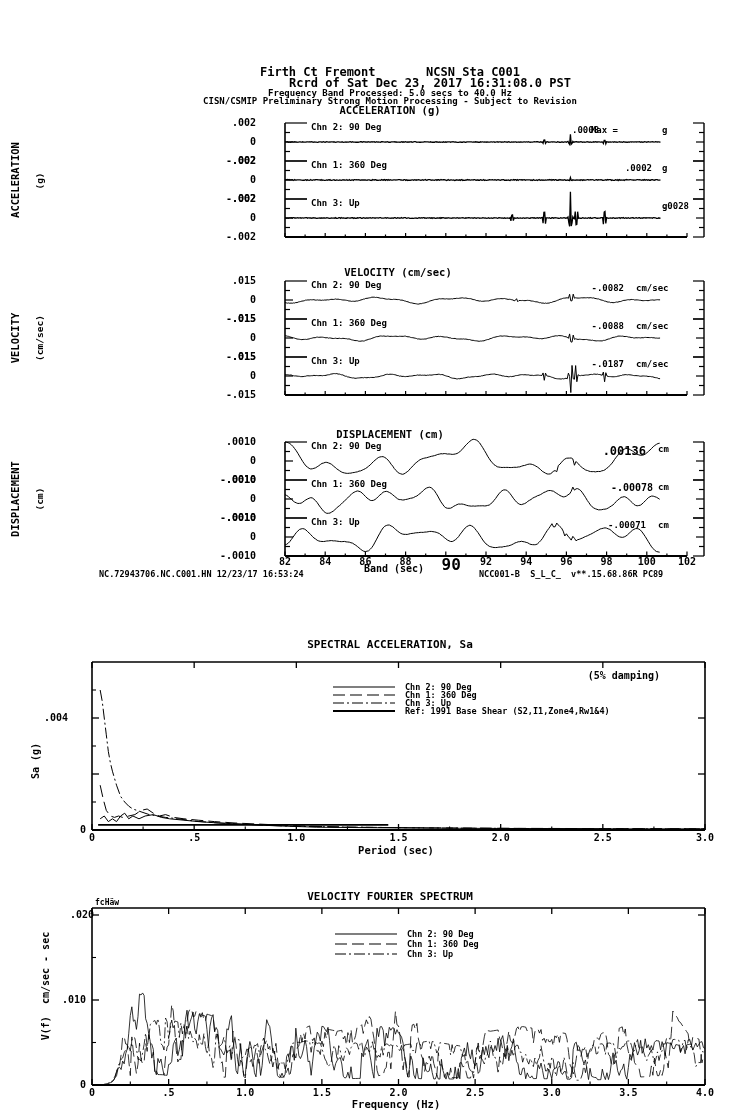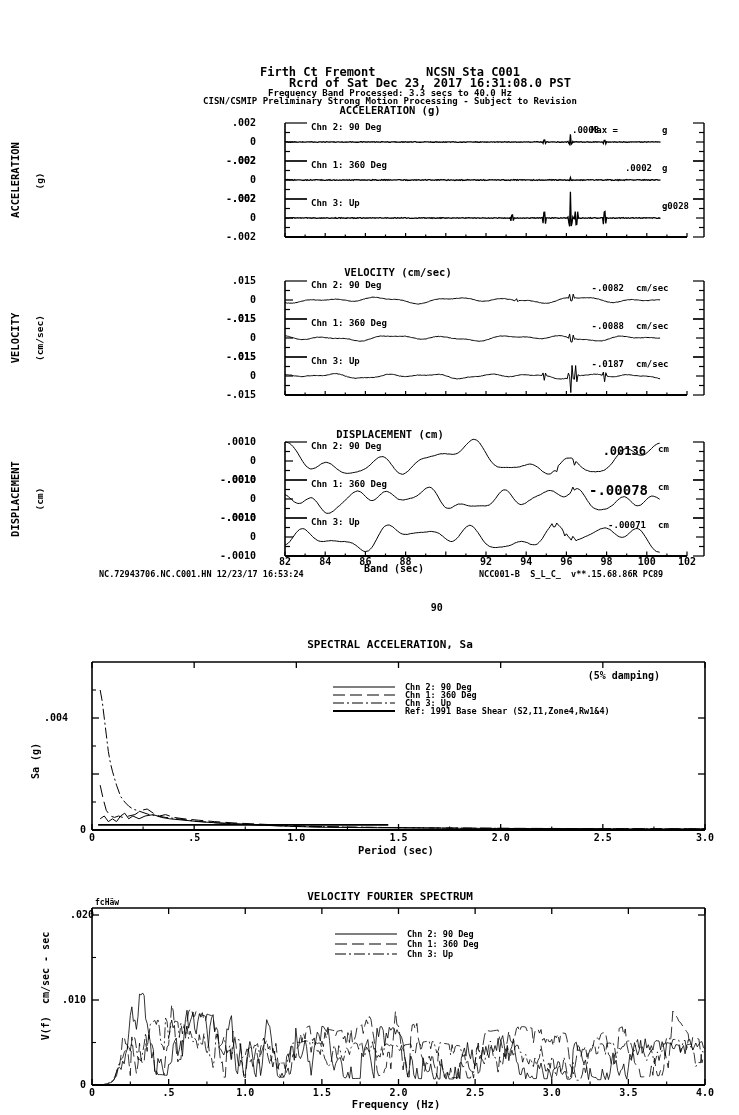--- a/index.html
+++ b/index.html
@@ -278,21 +278,21 @@
       <path d="M98.13 1084.95L99.66 1084.95L101.19 1084.91L102.73 1084.85L104.26 1084.37L105.79 1084.31L107.33 1084.30L108.86 1084.15L110.39 1084.36L111.92 1082.83L113.45 1080.32L114.99 1077.47L116.52 1071.46L118.05 1064.61L119.59 1065.17L121.12 1054.56L122.65 1036.37L124.18 1036.75L125.72 1043.99L127.25 1044.52L128.78 1060.72L130.31 1075.62L131.85 1036.91L133.38 1052.67L134.91 1063.01L136.44 1073.74L137.98 1064.14L139.51 1043.20L141.04 1059.73L142.57 1063.71L144.11 1062.69L145.64 1043.52L147.17 1051.40L148.70 1034.68L150.24 1042.73L151.77 1044.08L153.30 1049.34L154.83 1073.59L156.37 1070.79L157.90 1074.52L159.43 1074.59L160.96 1074.66L162.50 1074.74L164.03 1074.81L165.56 1056.60L167.09 1047.28L168.63 1044.89L170.16 1026.49L171.69 1004.52L173.22 1010.94L174.76 1029.83L176.29 1050.59L177.82 1061.88L179.35 1059.21L180.89 1059.56L182.42 1040.28L183.95 1042.46L185.48 1038.32L187.02 1021.76L188.55 1012.11L190.08 1008.75L191.61 1009.24L193.15 1016.78L194.68 1016.21L196.21 1010.71L197.74 1011.20L199.28 1012.29L200.81 1015.94L202.34 1012.67L203.87 1019.99L205.41 1021.37L206.94 1014.13L208.47 1014.62L210.00 1015.11L211.54 1015.60L213.07 1016.09L214.60 1030.81L216.13 1037.47L217.67 1034.00L219.20 1049.02L220.73 1063.07L222.26 1061.79L223.80 1077.14L225.33 1077.20L226.86 1048.51L228.39 1051.38L229.93 1049.99L231.46 1062.18L232.99 1031.24L234.52 1035.05L236.06 1045.35L237.59 1059.60L239.12 1068.32L240.65 1060.27L242.19 1062.53L243.72 1076.31L245.25 1077.96L246.78 1064.75L248.32 1048.69L249.85 1062.19L251.38 1059.35L252.91 1066.55L254.45 1056.79L255.98 1048.17L257.51 1055.92L259.04 1063.41L260.58 1047.82L262.11 1042.50L263.64 1038.02L265.17 1043.88L266.71 1039.77L268.24 1049.01L269.77 1046.35L271.30 1061.30L272.84 1048.11L274.37 1054.05L275.90 1043.37L277.43 1057.70L278.97 1071.79L280.50 1077.06L282.03 1073.16L283.56 1076.98L285.10 1076.95L286.63 1071.52L288.16 1067.94L289.69 1076.83L291.23 1068.58L292.76 1054.68L294.29 1054.84L295.82 1057.98L297.36 1047.32L298.89 1045.98L300.42 1033.71L301.95 1042.12L303.49 1033.18L305.02 1039.01L306.55 1027.42L308.08 1026.59L309.62 1025.92L311.15 1036.07L312.68 1040.62L314.21 1037.91L315.75 1046.91L317.28 1051.11L318.81 1050.92L320.34 1054.57L321.88 1041.15L323.41 1046.59L324.94 1032.36L326.47 1038.86L328.01 1029.28L329.54 1029.61L331.07 1029.93L332.60 1030.26L334.14 1030.59L335.67 1035.77L337.20 1031.24L338.73 1030.91L340.27 1030.59L341.80 1030.26L343.33 1038.99L344.86 1036.17L346.40 1045.19L347.93 1032.63L349.46 1042.56L350.99 1029.34L352.53 1043.13L354.06 1040.57L355.59 1035.67L357.12 1027.00L358.66 1026.68L360.19 1026.35L361.72 1024.72L363.25 1033.43L364.79 1025.47L366.32 1019.83L367.85 1023.61L369.38 1016.57L370.92 1019.12L372.45 1029.71L373.98 1038.63L375.51 1053.66L377.05 1070.44L378.58 1075.62L380.11 1075.42L381.64 1075.22L383.18 1075.03L384.71 1069.33L386.24 1067.37L387.77 1052.43L389.31 1052.23L390.84 1068.82L392.37 1049.31L393.90 1030.73L395.44 1011.25L396.97 1024.81L398.50 1025.87L400.03 1035.95L401.57 1051.80L403.10 1069.88L404.63 1056.80L406.16 1063.15L407.69 1076.91L409.23 1077.02L410.76 1037.03L412.29 1024.95L413.82 1024.24L415.36 1029.40L416.89 1023.42L418.42 1038.89L419.95 1045.48L421.49 1055.89L423.02 1059.27L424.55 1071.32L426.08 1062.55L427.62 1063.82L429.15 1056.04L430.68 1060.90L432.21 1053.92L433.75 1063.38L435.28 1068.76L436.81 1075.68L438.34 1052.64L439.88 1065.43L441.41 1064.39L442.94 1069.27L444.47 1077.38L446.01 1073.74L447.54 1071.98L449.07 1077.49L450.60 1067.93L452.14 1077.57L453.67 1077.61L455.20 1077.65L456.73 1077.69L458.27 1077.73L459.80 1062.91L461.33 1062.56L462.86 1066.88L464.40 1066.15L465.93 1071.51L467.46 1077.96L468.99 1078.00L470.53 1078.04L472.06 1070.96L473.59 1078.12L475.12 1062.58L476.66 1047.66L478.19 1046.15L479.72 1058.72L481.25 1056.95L482.79 1046.25L484.32 1036.81L485.85 1030.26L487.38 1030.59L488.92 1030.91L490.45 1031.24L491.98 1030.99L493.51 1030.75L495.05 1030.50L496.58 1030.26L498.11 1030.02L499.64 1038.35L501.18 1042.25L502.71 1049.20L504.24 1056.73L505.77 1047.90L507.31 1041.47L508.84 1030.95L510.37 1040.16L511.90 1042.59L513.44 1042.82L514.97 1035.63L516.50 1028.59L518.03 1026.84L519.57 1031.78L521.10 1026.97L522.63 1026.59L524.16 1026.84L525.70 1027.08L527.23 1030.99L528.76 1027.57L530.29 1027.82L531.83 1028.06L533.36 1043.14L534.89 1031.82L536.42 1028.79L537.96 1029.04L539.49 1033.09L541.02 1029.53L542.55 1040.29L544.09 1038.21L545.62 1042.55L547.15 1036.82L548.68 1041.39L550.22 1041.81L551.75 1039.34L553.28 1046.28L554.81 1035.87L556.35 1037.68L557.88 1033.84L559.41 1042.35L560.94 1032.70L562.48 1032.95L564.01 1033.19L565.54 1033.44L567.07 1039.48L568.61 1052.50L570.14 1065.14L571.67 1068.03L573.20 1073.94L574.74 1067.96L576.27 1058.63L577.80 1045.46L579.33 1046.89L580.87 1056.51L582.40 1049.12L583.93 1049.88L585.46 1046.06L587.00 1057.13L588.53 1051.38L590.06 1052.76L591.59 1049.77L593.13 1046.04L594.66 1037.38L596.19 1037.96L597.72 1038.23L599.26 1039.70L600.79 1034.56L602.32 1032.95L603.85 1032.70L605.39 1032.46L606.92 1040.52L608.45 1054.24L609.98 1056.16L611.52 1066.12L613.05 1065.65L614.58 1055.01L616.11 1051.95L617.65 1049.55L619.18 1028.31L620.71 1027.57L622.24 1026.84L623.78 1035.22L625.31 1028.98L626.84 1044.25L628.37 1051.58L629.91 1058.11L631.44 1060.36L632.97 1049.87L634.50 1062.54L636.04 1064.81L637.57 1066.20L639.10 1068.69L640.63 1076.96L642.17 1076.88L643.70 1076.79L645.23 1076.67L646.76 1076.55L648.30 1076.44L649.83 1076.32L651.36 1065.92L652.89 1075.28L654.43 1058.05L655.96 1069.22L657.49 1075.73L659.02 1075.62L660.56 1069.98L662.09 1075.38L663.62 1069.22L665.15 1052.92L666.69 1060.24L668.22 1067.83L669.75 1049.78L671.28 1033.56L672.82 1011.04L674.35 1013.32L675.88 1015.60L677.41 1017.88L678.95 1021.42L680.48 1022.44L682.01 1024.97L683.54 1027.00L685.08 1029.28L686.61 1031.56L688.14 1033.84L689.67 1045.12L691.21 1047.46L692.74 1037.10L694.27 1037.59L695.80 1038.08L697.34 1038.57L698.87 1039.06L700.40 1051.01L701.93 1062.89L703.47 1056.51L705.00 1055.71" fill="none" stroke="#000" stroke-width="0.8" stroke-dasharray="12,5"></path>
       <path d="M98.13 1084.95L99.66 1084.87L101.19 1084.77L102.73 1084.68L104.26 1084.42L105.79 1084.25L107.33 1084.14L108.86 1082.99L110.39 1081.69L111.92 1081.34L113.45 1078.75L114.99 1076.24L116.52 1072.37L118.05 1067.87L119.59 1063.68L121.12 1059.19L122.65 1057.98L124.18 1052.74L125.72 1049.81L127.25 1048.80L128.78 1045.61L130.31 1051.15L131.85 1039.84L133.38 1037.10L134.91 1038.25L136.44 1048.22L137.98 1059.50L139.51 1059.13L141.04 1061.06L142.57 1052.96L144.11 1044.47L145.64 1033.09L147.17 1046.69L148.70 1038.33L150.24 1024.75L151.77 1022.44L153.30 1021.46L154.83 1020.49L156.37 1024.45L157.90 1018.53L159.43 1028.27L160.96 1043.94L162.50 1045.31L164.03 1050.04L165.56 1018.04L167.09 1021.67L168.63 1038.58L170.16 1029.29L171.69 1020.00L173.22 1029.27L174.76 1020.97L176.29 1021.46L177.82 1021.95L179.35 1037.43L180.89 1022.93L182.42 1033.93L183.95 1023.91L185.48 1036.17L187.02 1026.15L188.55 1038.43L190.08 1031.10L191.61 1035.74L193.15 1042.07L194.68 1038.30L196.21 1040.55L197.74 1048.44L199.28 1034.69L200.81 1042.90L202.34 1045.89L203.87 1033.51L205.41 1046.63L206.94 1054.15L208.47 1044.27L210.00 1058.27L211.54 1058.38L213.07 1067.50L214.60 1057.52L216.13 1034.17L217.67 1034.66L219.20 1046.66L220.73 1045.05L222.26 1043.58L223.80 1037.30L225.33 1042.93L226.86 1053.08L228.39 1050.18L229.93 1045.62L231.46 1058.23L232.99 1048.05L234.52 1038.73L236.06 1039.06L237.59 1039.62L239.12 1039.71L240.65 1048.90L242.19 1057.79L243.72 1056.57L245.25 1055.52L246.78 1049.08L248.32 1050.36L249.85 1045.84L251.38 1048.31L252.91 1049.69L254.45 1045.35L255.98 1045.59L257.51 1043.60L259.04 1051.63L260.58 1055.09L262.11 1050.22L263.64 1045.42L265.17 1049.48L266.71 1050.83L268.24 1057.84L269.77 1063.63L271.30 1058.51L272.84 1067.03L274.37 1059.63L275.90 1059.49L277.43 1068.44L278.97 1065.00L280.50 1061.57L282.03 1063.40L283.56 1061.20L285.10 1068.82L286.63 1065.04L288.16 1057.82L289.69 1053.14L291.23 1044.91L292.76 1043.21L294.29 1042.97L295.82 1042.72L297.36 1042.48L298.89 1042.23L300.42 1042.80L301.95 1041.75L303.49 1041.50L305.02 1041.26L306.55 1041.01L308.08 1041.26L309.62 1041.50L311.15 1052.32L312.68 1041.99L314.21 1044.65L315.75 1042.48L317.28 1043.48L318.81 1042.97L320.34 1043.21L321.88 1048.18L323.41 1053.65L324.94 1058.94L326.47 1061.59L328.01 1066.83L329.54 1064.77L331.07 1063.02L332.60 1052.48L334.14 1045.41L335.67 1049.80L337.20 1060.41L338.73 1045.66L340.27 1050.74L341.80 1057.72L343.33 1060.72L344.86 1053.79L346.40 1047.84L347.93 1049.68L349.46 1054.60L350.99 1047.70L352.53 1045.56L354.06 1043.21L355.59 1042.97L357.12 1043.68L358.66 1049.21L360.19 1043.67L361.72 1041.99L363.25 1052.28L364.79 1055.79L366.32 1046.96L367.85 1049.26L369.38 1052.12L370.92 1047.77L372.45 1041.75L373.98 1049.31L375.51 1047.69L377.05 1057.47L378.58 1055.21L380.11 1057.14L381.64 1045.94L383.18 1055.20L384.71 1044.78L386.24 1043.94L387.77 1044.19L389.31 1045.91L390.84 1044.68L392.37 1045.77L393.90 1045.17L395.44 1045.41L396.97 1045.66L398.50 1049.61L400.03 1050.46L401.57 1045.41L403.10 1051.76L404.63 1044.92L406.16 1044.68L407.69 1044.43L409.23 1044.19L410.76 1044.15L412.29 1050.45L413.82 1050.47L415.36 1053.28L416.89 1042.97L418.42 1042.72L419.95 1043.45L421.49 1048.87L423.02 1041.99L424.55 1041.75L426.08 1041.50L427.62 1041.26L429.15 1041.01L430.68 1048.73L432.21 1041.50L433.75 1041.75L435.28 1047.16L436.81 1053.03L438.34 1050.29L439.88 1042.72L441.41 1042.97L442.94 1043.21L444.47 1043.46L446.01 1043.70L447.54 1043.94L449.07 1044.19L450.60 1054.88L452.14 1044.68L453.67 1054.21L455.20 1046.83L456.73 1045.41L458.27 1045.66L459.80 1045.90L461.33 1051.20L462.86 1056.60L464.40 1054.53L465.93 1063.21L467.46 1059.80L468.99 1067.83L470.53 1070.64L472.06 1070.09L473.59 1072.54L475.12 1062.16L476.66 1052.37L478.19 1042.97L479.72 1053.03L481.25 1057.96L482.79 1060.63L484.32 1063.92L485.85 1055.86L487.38 1054.62L488.92 1044.40L490.45 1041.01L491.98 1048.63L493.51 1057.64L495.05 1057.07L496.58 1061.85L498.11 1073.57L499.64 1056.81L501.18 1064.44L502.71 1064.02L504.24 1052.95L505.77 1055.64L507.31 1045.40L508.84 1054.11L510.37 1056.75L511.90 1050.15L513.44 1056.63L514.97 1047.16L516.50 1045.17L518.03 1045.41L519.57 1051.90L521.10 1052.24L522.63 1062.17L524.16 1057.09L525.70 1054.43L527.23 1060.62L528.76 1064.11L530.29 1058.49L531.83 1061.91L533.36 1066.62L534.89 1058.02L536.42 1065.43L537.96 1060.42L539.49 1057.44L541.02 1045.81L542.55 1055.13L544.09 1063.03L545.62 1071.02L547.15 1070.66L548.68 1061.51L550.22 1068.28L551.75 1056.80L553.28 1059.57L554.81 1071.48L556.35 1076.35L557.88 1067.83L559.41 1066.20L560.94 1072.57L562.48 1067.61L564.01 1057.27L565.54 1064.32L567.07 1073.92L568.61 1078.62L570.14 1078.02L571.67 1072.22L573.20 1062.59L574.74 1072.87L576.27 1080.19L577.80 1080.22L579.33 1080.25L580.87 1078.50L582.40 1074.15L583.93 1063.94L585.46 1072.70L587.00 1065.65L588.53 1054.20L590.06 1049.35L591.59 1048.16L593.13 1044.76L594.66 1044.60L596.19 1054.02L597.72 1053.33L599.26 1044.11L600.79 1043.95L602.32 1043.78L603.85 1046.02L605.39 1054.54L606.92 1043.29L608.45 1043.13L609.98 1042.97L611.52 1044.02L613.05 1042.64L614.58 1047.31L616.11 1057.75L617.65 1049.80L619.18 1048.27L620.71 1049.30L622.24 1046.65L623.78 1046.43L625.31 1043.25L626.84 1041.18L628.37 1041.01L629.91 1040.77L631.44 1045.40L632.97 1051.20L634.50 1050.68L636.04 1043.64L637.57 1039.55L639.10 1049.58L640.63 1046.23L642.17 1045.74L643.70 1052.17L645.23 1056.95L646.76 1060.54L648.30 1055.64L649.83 1053.03L651.36 1049.75L652.89 1056.22L654.43 1063.76L655.96 1058.69L657.49 1051.88L659.02 1060.51L660.56 1054.14L662.09 1050.68L663.62 1043.63L665.15 1044.18L666.69 1037.75L668.22 1038.08L669.75 1038.41L671.28 1045.14L672.82 1039.65L674.35 1039.38L675.88 1039.71L677.41 1040.03L678.95 1040.36L680.48 1051.74L682.01 1046.23L683.54 1040.69L685.08 1040.36L686.61 1050.70L688.14 1039.98L689.67 1039.38L691.21 1044.59L692.74 1048.22L694.27 1054.80L695.80 1066.64L697.34 1063.72L698.87 1062.28L700.40 1062.94L701.93 1051.42L703.47 1052.03L705.00 1050.45" fill="none" stroke="#000" stroke-width="0.8" stroke-dasharray="11,3,2,3"></path>
       <line x1="335" y1="934" x2="397" y2="934" stroke="#000" stroke-width="1.1"></line>
       <line x1="335" y1="944" x2="397" y2="944" stroke="#000" stroke-width="1.1" stroke-dasharray="12,5"></line>
       <line x1="335" y1="954" x2="397" y2="954" stroke="#000" stroke-width="1.1" stroke-dasharray="11,3,2,3"></line>
     </svg>
   <div id="labels">
 
     <div class="t ctr" style="left:390px;top:66px;font-size:12px;">Firth Ct Fremont       NCSN Sta C001</div>
     <div class="t ctr" style="left:390px;top:77px;font-size:12px;margin-left:40px;">Rcrd of Sat Dec 23, 2017 16:31:08.0 PST</div>
-    <div class="t ctr" style="left:390px;top:89px;font-size:9px;">Frequency Band Processed: 3.3 secs to 40.0 Hz</div>
+    <div class="t ctr" style="left:390px;top:89px;font-size:9px;">Frequency Band Processed: 5.0 secs to 40.0 Hz</div>
     <div class="t ctr" style="left:390px;top:97px;font-size:9px;">CISN/CSMIP Preliminary Strong Motion Processing - Subject to Revision</div>
 
     <div class="t ctr" style="left:390px;top:105px;font-size:10.5px;">ACCELERATION (g)</div>
     <div class="t ctr" style="left:398px;top:267px;font-size:10.5px;">VELOCITY (cm/sec)</div>
     <div class="t ctr" style="left:390px;top:429px;font-size:10.5px;">DISPLACEMENT (cm)</div>
 
     <div class="t rot" style="left:16px;top:180px;font-size:10.5px;">ACCELERATION</div>
     <div class="t rot" style="left:40px;top:181px;font-size:9.5px;">(g)</div>
     <div class="t rot" style="left:16px;top:338px;font-size:10.5px;">VELOCITY</div>
     <div class="t rot" style="left:40px;top:338px;font-size:9.5px;">(cm/sec)</div>
@@ -352,33 +352,33 @@
       <div class="t" style="left: 311px; top: 442px; font-size: 9px;">Chn 2: 90 Deg</div>
       <div class="t" style="left: 196px; top: 437px; width: 60px; text-align: right; font-size: 10px;">.0010</div>
       <div class="t" style="left: 196px; top: 456px; width: 60px; text-align: right; font-size: 10px;">0</div>
       <div class="t" style="left: 196px; top: 475px; width: 60px; text-align: right; font-size: 10px;">-.0010</div>
       <div class="t" style="left: 566px; top: 445px; width: 80px; text-align: right; font-size: 12px;">.00136</div>
       <div class="t" style="left: 658px; top: 445px; font-size: 9px;">cm</div>
       <div class="t" style="left: 311px; top: 480px; font-size: 9px;">Chn 1: 360 Deg</div>
       <div class="t" style="left: 196px; top: 475px; width: 60px; text-align: right; font-size: 10px;">.0010</div>
       <div class="t" style="left: 196px; top: 494px; width: 60px; text-align: right; font-size: 10px;">0</div>
       <div class="t" style="left: 196px; top: 513px; width: 60px; text-align: right; font-size: 10px;">-.0010</div>
-      <div class="t" style="left: 568px; top: 483px; width: 80px; text-align: right; font-size: 14px;">-.00078</div>
+      <div class="t" style="left: 592px; top: 483px; width: 80px; text-align: center; font-size: 10px;">-.00078</div>
       <div class="t" style="left: 658px; top: 483px; font-size: 9px;">cm</div>
       <div class="t" style="left: 311px; top: 518px; font-size: 9px;">Chn 3: Up</div>
       <div class="t" style="left: 196px; top: 513px; width: 60px; text-align: right; font-size: 10px;">.0010</div>
       <div class="t" style="left: 196px; top: 532px; width: 60px; text-align: right; font-size: 10px;">0</div>
       <div class="t" style="left: 196px; top: 551px; width: 60px; text-align: right; font-size: 10px;">-.0010</div>
       <div class="t" style="left: 566px; top: 521px; width: 80px; text-align: right; font-size: 9px;">-.00071</div>
       <div class="t" style="left: 658px; top: 521px; font-size: 9px;">cm</div>
       <div class="t" style="left: 270px; top: 557px; width: 30px; text-align: center; font-size: 10px;">82</div>
       <div class="t" style="left: 310.2px; top: 557px; width: 30px; text-align: center; font-size: 10px;">84</div>
       <div class="t" style="left: 350.4px; top: 557px; width: 30px; text-align: center; font-size: 10px;">86</div>
       <div class="t" style="left: 390.6px; top: 557px; width: 30px; text-align: center; font-size: 10px;">88</div>
-      <div class="t" style="left: 430.8px; top: 557px; width: 30px; text-align: left; font-size: 10px; margin-top: 46px;">90</div>
+      <div class="t" style="left: 430.8px; top: 557px; width: 30px; text-align: right; font-size: 16px;">90</div>
       <div class="t" style="left: 471px; top: 557px; width: 30px; text-align: center; font-size: 10px;">92</div>
       <div class="t" style="left: 511.2px; top: 557px; width: 30px; text-align: center; font-size: 10px;">94</div>
       <div class="t" style="left: 551.4px; top: 557px; width: 30px; text-align: center; font-size: 10px;">96</div>
       <div class="t" style="left: 591.6px; top: 557px; width: 30px; text-align: center; font-size: 10px;">98</div>
       <div class="t" style="left: 631.8px; top: 557px; width: 30px; text-align: center; font-size: 10px;">100</div>
       <div class="t" style="left: 672px; top: 557px; width: 30px; text-align: center; font-size: 10px;">102</div>
       <div class="t" style="left: 77px; top: 833px; width: 30px; text-align: center; font-size: 10px;">0</div>
       <div class="t" style="left: 179.167px; top: 833px; width: 30px; text-align: center; font-size: 10px;">.5</div>
       <div class="t" style="left: 281.333px; top: 833px; width: 30px; text-align: center; font-size: 10px;">1.0</div>
       <div class="t" style="left: 383.5px; top: 833px; width: 30px; text-align: center; font-size: 10px;">1.5</div>

